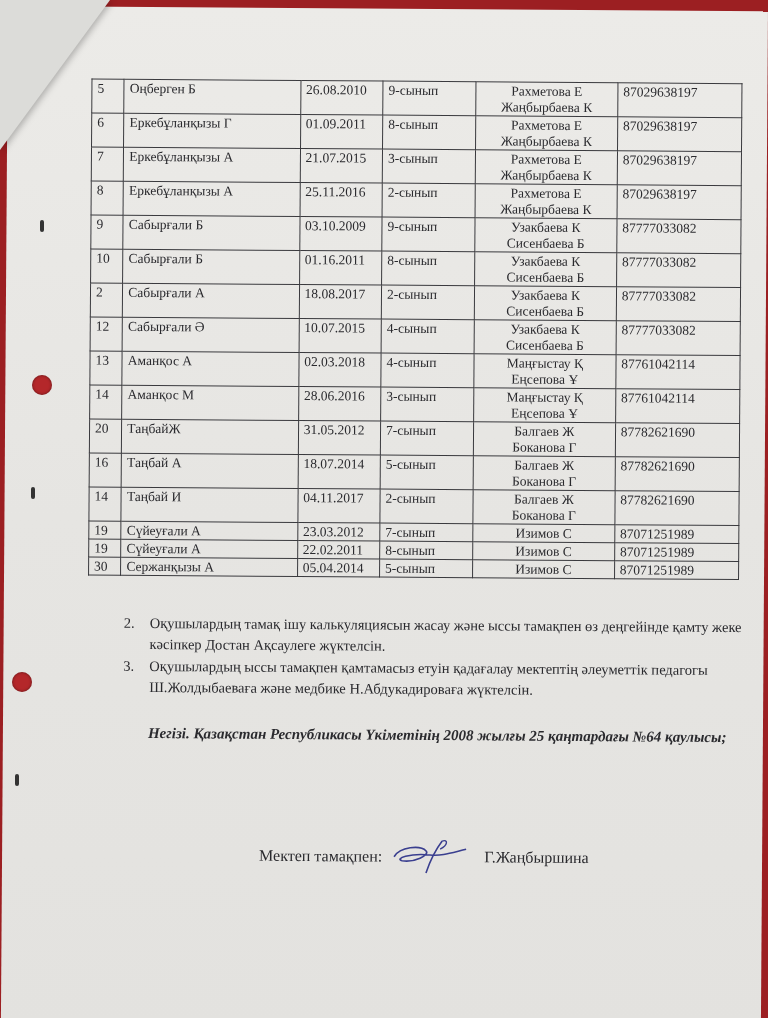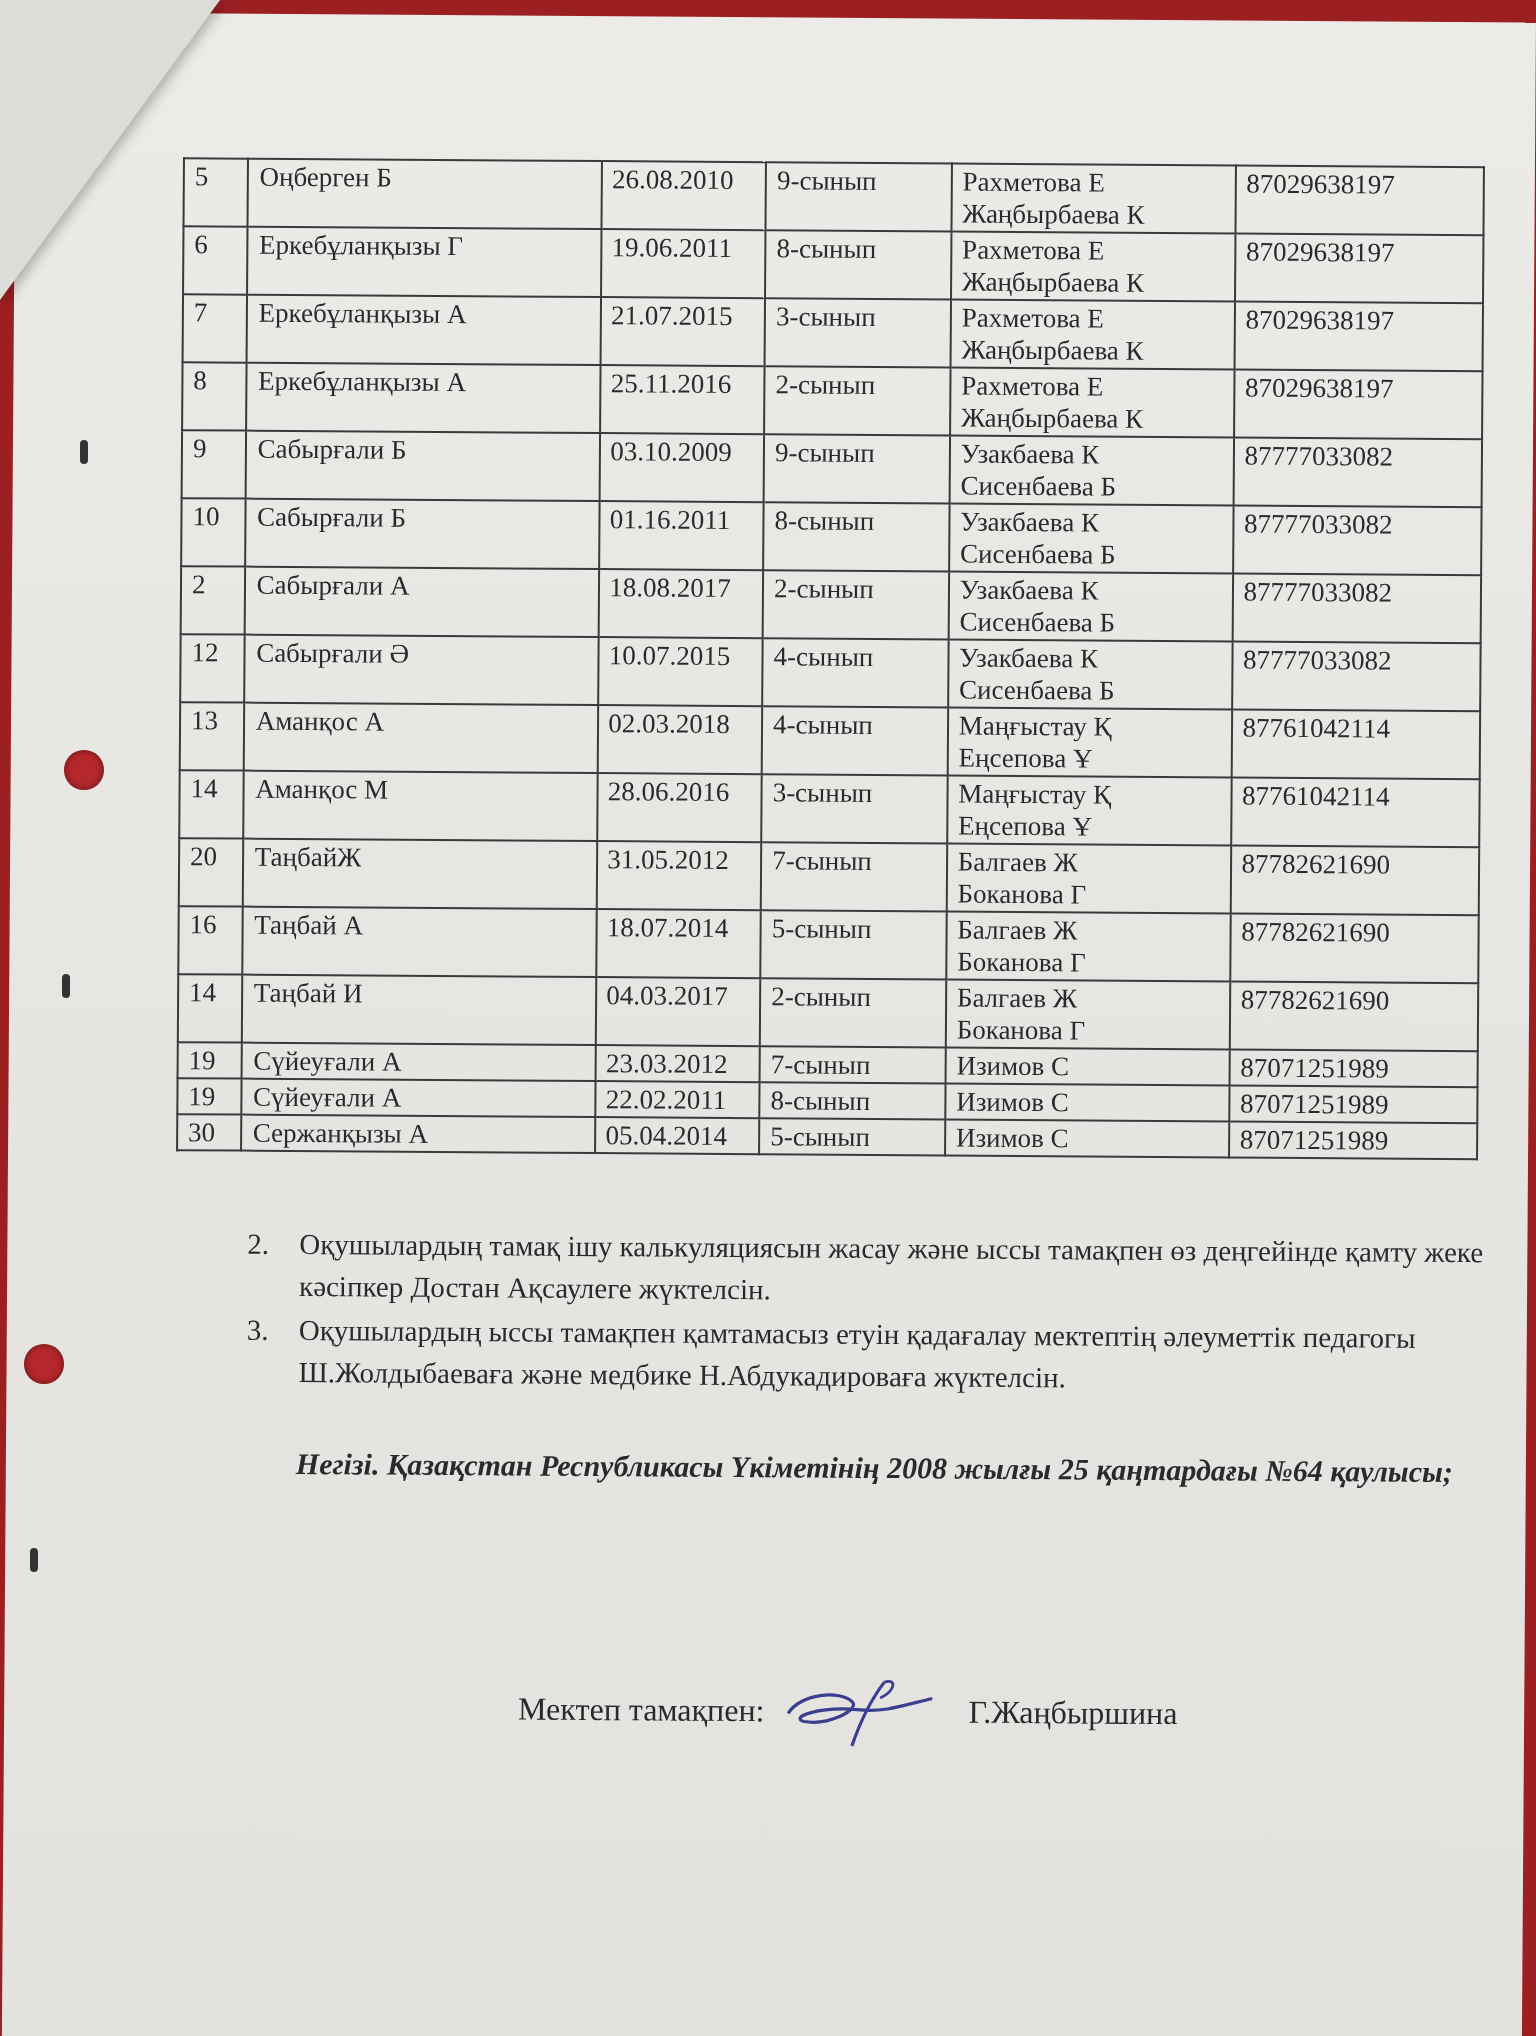--- a/index.html
+++ b/index.html
@@ -32,21 +32,21 @@
     position: absolute; left: 84px; top: 72px; width: 651px;
     border-collapse: collapse; font-size: 13.5px; line-height: 16px;
   }
   table.list td {
     border: 1px solid #3a3a3e; padding: 1px 5px 0 5px; vertical-align: top;
   }
   td.num { width: 20px; }
   td.name { width: 158px; }
   td.date { width: 68px; }
   td.grade { width: 78px; }
-  td.parents { width: 125px; }
+  td.parents { width: 125px; text-align: center; }
   td.phone { width: 108px; }
   .items {
     position: absolute; left: 120px; top: 606px; width: 620px;
     font-size: 14.5px; line-height: 21px;
   }
   .item { display: flex; margin-bottom: 1px; }
   .item .n { width: 26px; flex: none; }
   .basis {
     position: absolute; left: 145px; top: 714px; width: 600px;
     font-size: 15px; line-height: 24px; font-weight: bold; font-style: italic;
@@ -71,21 +71,21 @@
           <td class="grade">9-сынып</td>
           <td class="parents">
             <div>Рахметова Е</div>
             <div>Жаңбырбаева К</div>
           </td>
           <td class="phone">87029638197</td>
         </tr>
         <tr style="height: 34px;">
           <td class="num">6</td>
           <td class="name">Еркебұланқызы Г</td>
-          <td class="date">19.06.2011</td>
+          <td class="date">01.09.2011</td>
           <td class="grade">8-сынып</td>
           <td class="parents">
             <div>Рахметова Е</div>
             <div>Жаңбырбаева К</div>
           </td>
           <td class="phone">87029638197</td>
         </tr>
         <tr style="height: 34px;">
           <td class="num">7</td>
           <td class="name">Еркебұланқызы А</td>
@@ -192,21 +192,21 @@
           <td class="grade">5-сынып</td>
           <td class="parents">
             <div>Балгаев Ж</div>
             <div>Боканова Г</div>
           </td>
           <td class="phone">87782621690</td>
         </tr>
         <tr style="height: 34px;">
           <td class="num">14</td>
           <td class="name">Таңбай И</td>
-          <td class="date">04.03.2017</td>
+          <td class="date">04.11.2017</td>
           <td class="grade">2-сынып</td>
           <td class="parents">
             <div>Балгаев Ж</div>
             <div>Боканова Г</div>
           </td>
           <td class="phone">87782621690</td>
         </tr>
         <tr style="height: 17px;">
           <td class="num">19</td>
           <td class="name">Сүйеуғали А</td>

